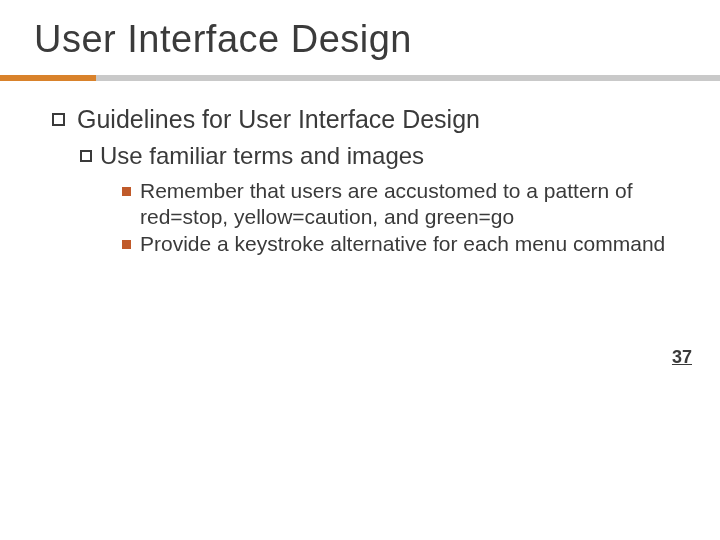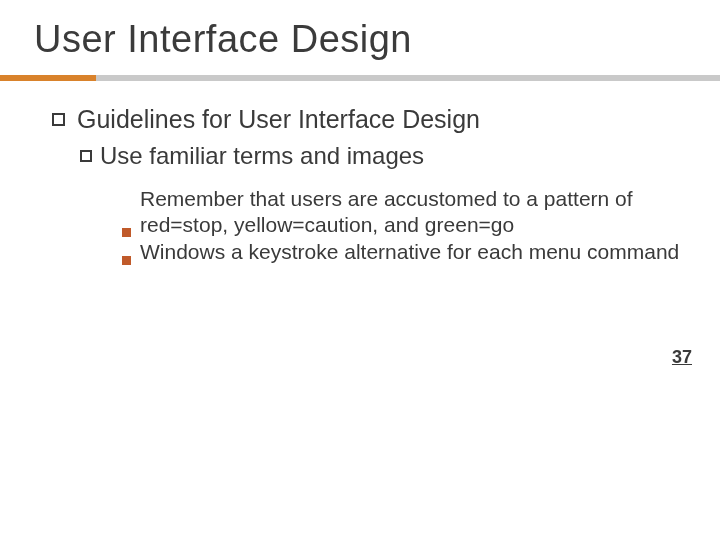--- a/index.html
+++ b/index.html
@@ -58,34 +58,34 @@
     margin-top: 8px;
     margin-right: 12px;
     flex: 0 0 auto;
   }
   .lvl2 {
     display: flex;
     align-items: flex-start;
     font-size: 24px;
     color: #3a3a3a;
     margin-left: 28px;
-    margin-bottom: 16px;
+    margin-bottom: 8px;
   }
   .lvl2 .bullet2 {
     width: 12px;
     height: 12px;
     border: 2px solid #3a3a3a;
     box-sizing: border-box;
     margin-top: 8px;
     margin-right: 8px;
     flex: 0 0 auto;
   }
   .lvl3 {
     display: flex;
-    align-items: flex-end;
+    align-items: flex-start;
     font-size: 21px;
     line-height: 1.22;
     color: #3a3a3a;
     margin-left: 70px;
     margin-bottom: 2px;
   }
   .lvl3 .bullet3 {
     width: 9px;
     height: 9px;
     background: #c05a2a;
@@ -129,20 +129,20 @@
       <span class="bullet2"></span>
       <span>Use familiar terms and images</span>
     </div>
 
     <div class="lvl3">
       <span class="bullet3"></span>
       <span class="text">Remember that users are accustomed to a pattern of red=stop, yellow=caution, and green=go</span>
     </div>
     <div class="lvl3">
       <span class="bullet3"></span>
-      <span class="text">Windows a keystroke alternative for each menu command</span>
+      <span class="text">Provide a keystroke alternative for each menu command</span>
     </div>
 
   </div>
 
   <div class="page-num">37</div>
 
 </div>
 
 </body></html>

